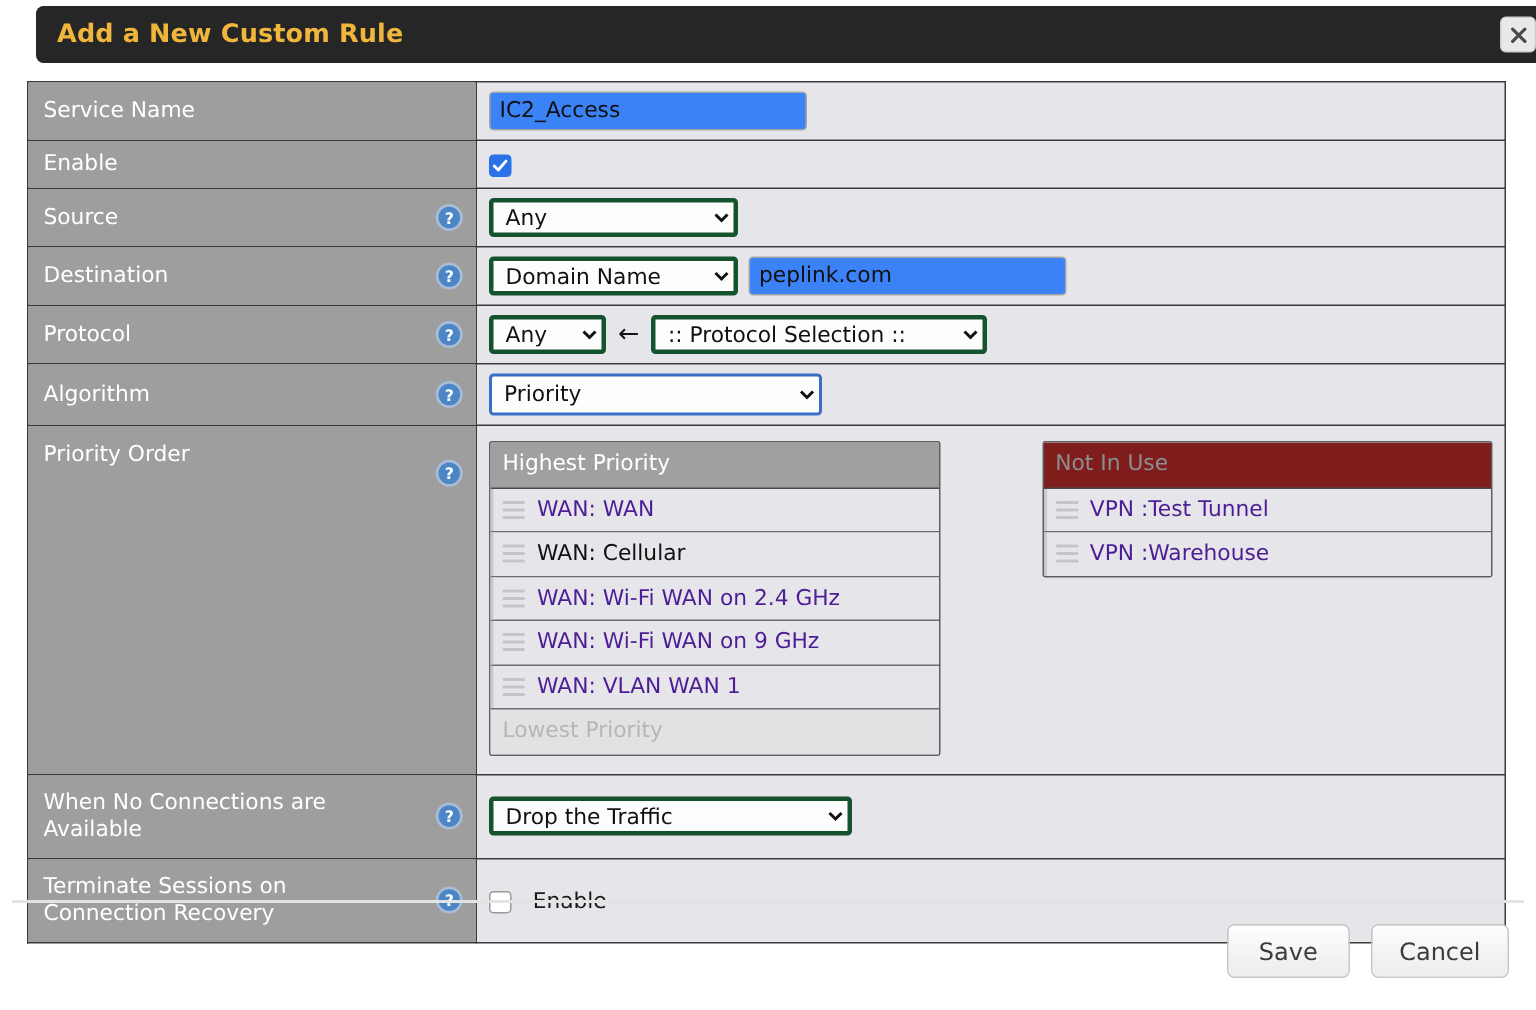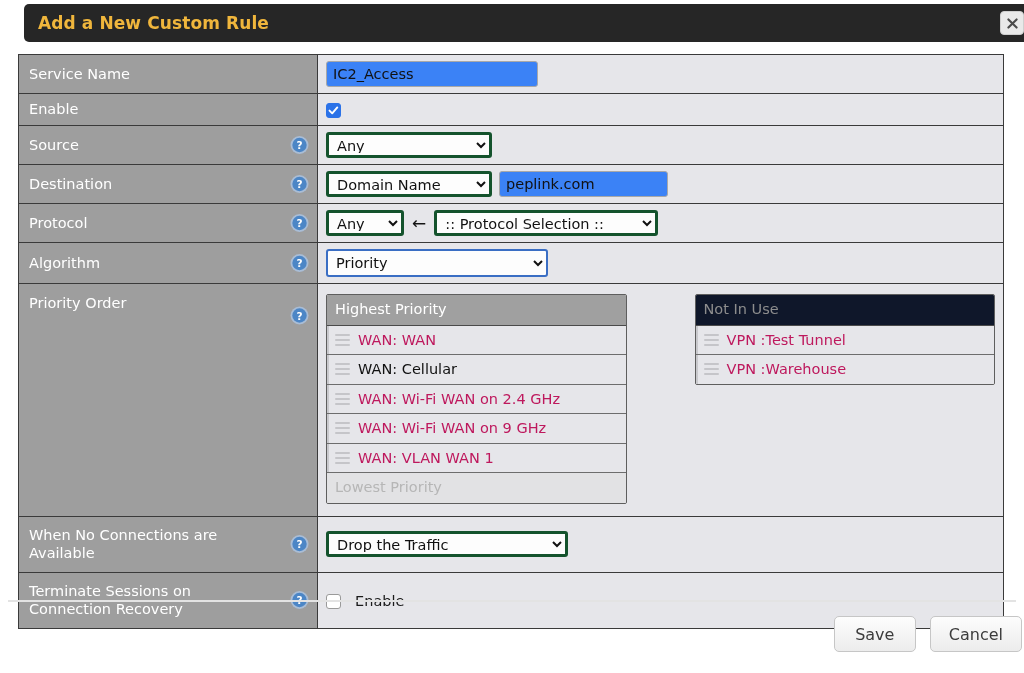--- a/index.html
+++ b/index.html
@@ -92,21 +92,21 @@
     font-size: 14.5px;
     color: #111;
     background: #3b82f6;
     border: 1px solid #a8a8a8;
     border-radius: 3px;
     padding: 3px 6px;
     height: 26px;
     outline: none;
   }
   #service-name-input { width: 212px; }
-  #destination-value-input { width: 169px; }
+  #destination-value-input { width: 212px; }
 
   select.sel {
     font-family: "DejaVu Sans", "Liberation Sans", sans-serif;
     font-size: 14.5px;
     color: #111;
     background: #fdfdfd;
     border: 3px solid #14532d;
     border-radius: 3px;
     padding: 2px 4px;
     height: 26px;
@@ -175,40 +175,40 @@
     font-size: 14.5px;
     padding: 4px 8px;
     line-height: 1.5;
   }
   .plist-head.highest {
     background: #a0a0a0;
     color: #ffffff;
     border-bottom: 1px solid #4a4a4a;
   }
   .plist-head.notinuse {
-    background: #0f172a;
+    background: #7f1d1d;
     color: #8d8d8d;
     border-bottom: 1px solid #4a4a4a;
   }
   .plist-foot {
     background: #e2e2e4;
     color: #b6b6b6;
     font-size: 14.5px;
     padding: 4px 8px;
     line-height: 1.5;
   }
   .pitem {
     display: flex;
     align-items: center;
     gap: 8px;
     background: #e6e6ea;
     border-bottom: 1px solid #6d6d6d;
     padding: 3px 8px;
     font-size: 14.5px;
-    color: #be185d;
+    color: #4c1d95;
     cursor: move;
     line-height: 1.55;
     position: relative;
   }
   .pitem.active { color: #111111; }
   .pitem::before {
     content: "";
     position: absolute;
     left: 0; top: 0; bottom: 0;
     width: 2px;
@@ -231,21 +231,21 @@
   
   .footer-divider {
     position: absolute;
     left: 8px; top: 600px;
     width: 1008px;
     height: 2px;
     background: #e3e3e3;
   }
   .footer-buttons {
     position: absolute;
-    right: 2px; top: 616px;
+    right: 18px; top: 616px;
     display: flex;
     gap: 14px;
   }
   .btn {
     min-width: 82px;
     height: 36px;
     padding: 0 18px;
     background: linear-gradient(#fdfdfd, #ececec);
     border: 1px solid #c6c6c6;
     border-radius: 5px;

